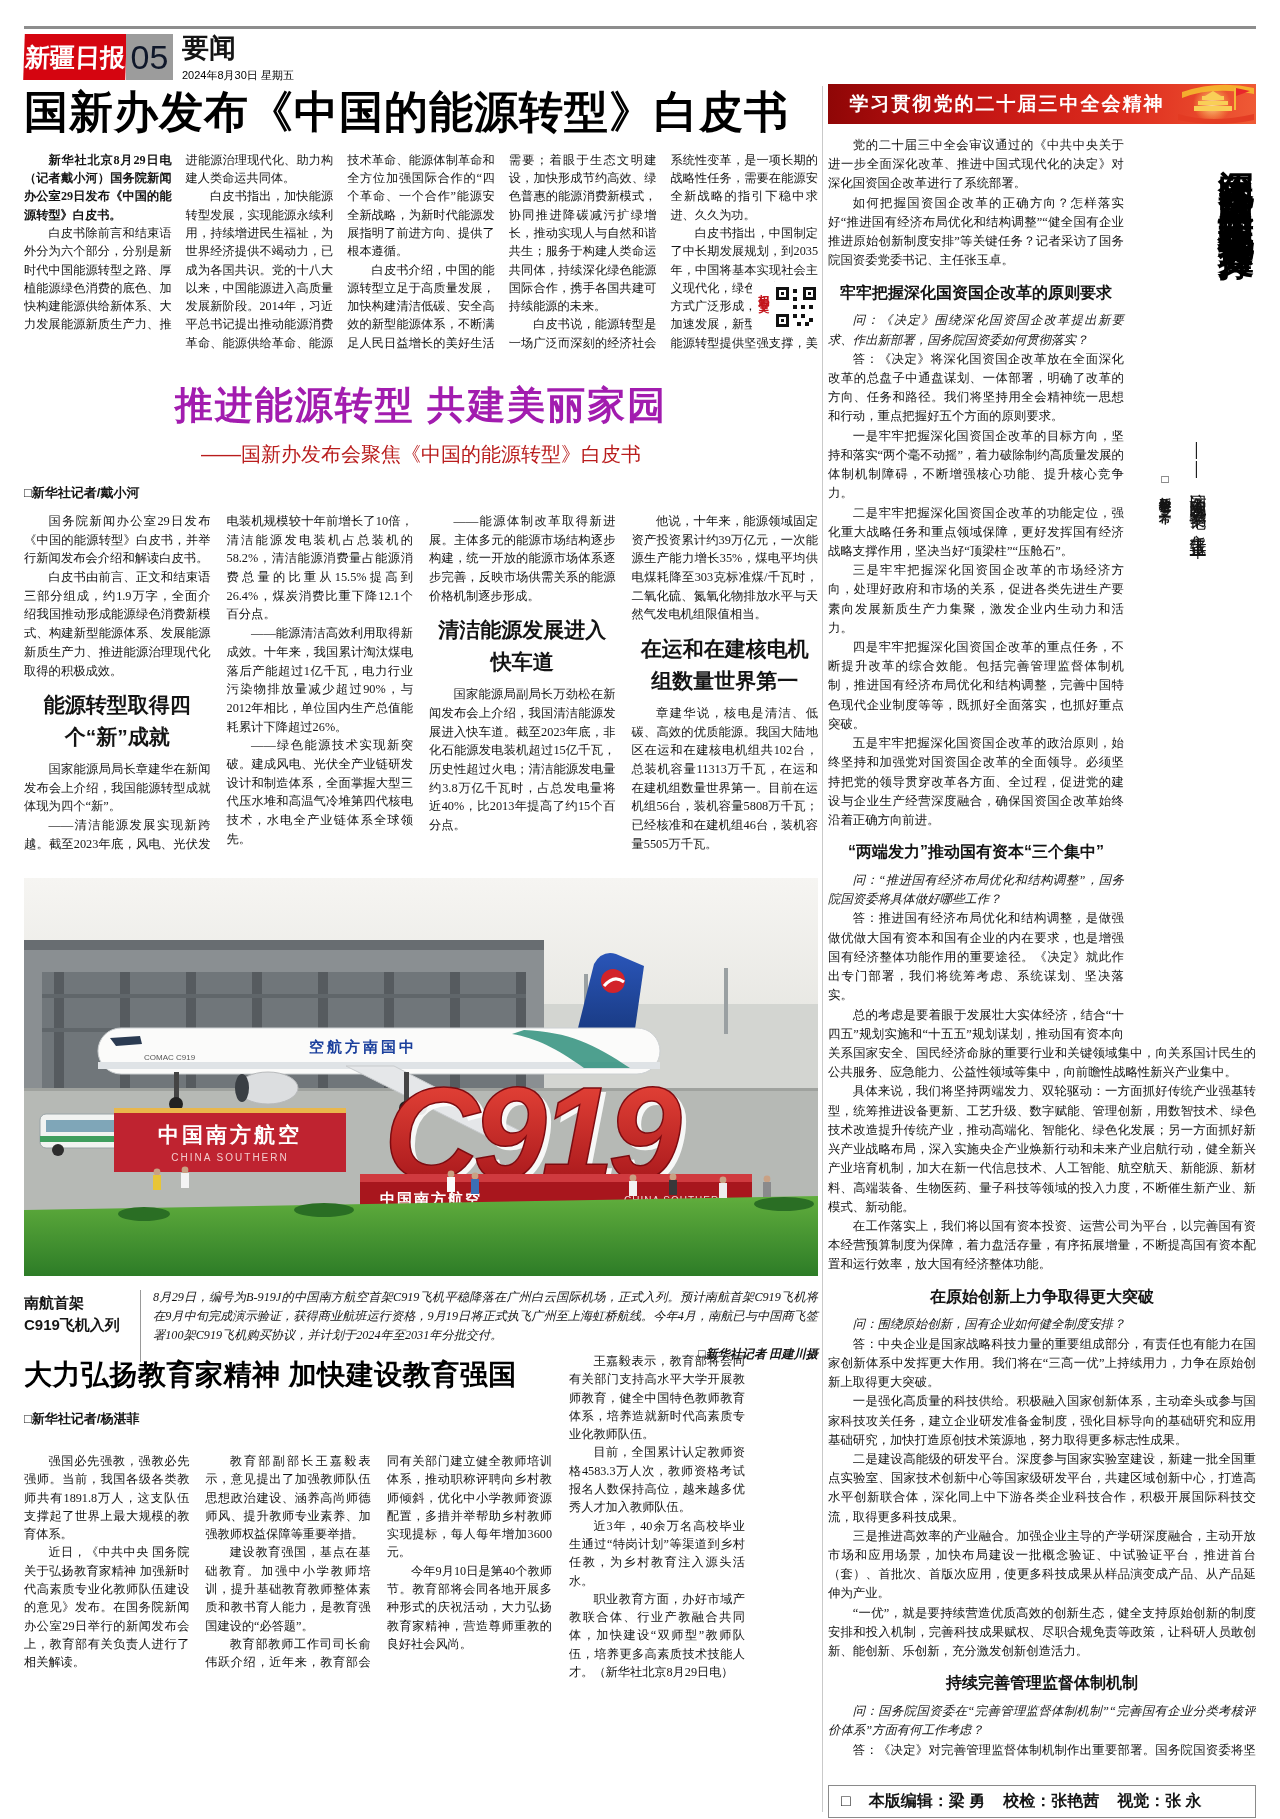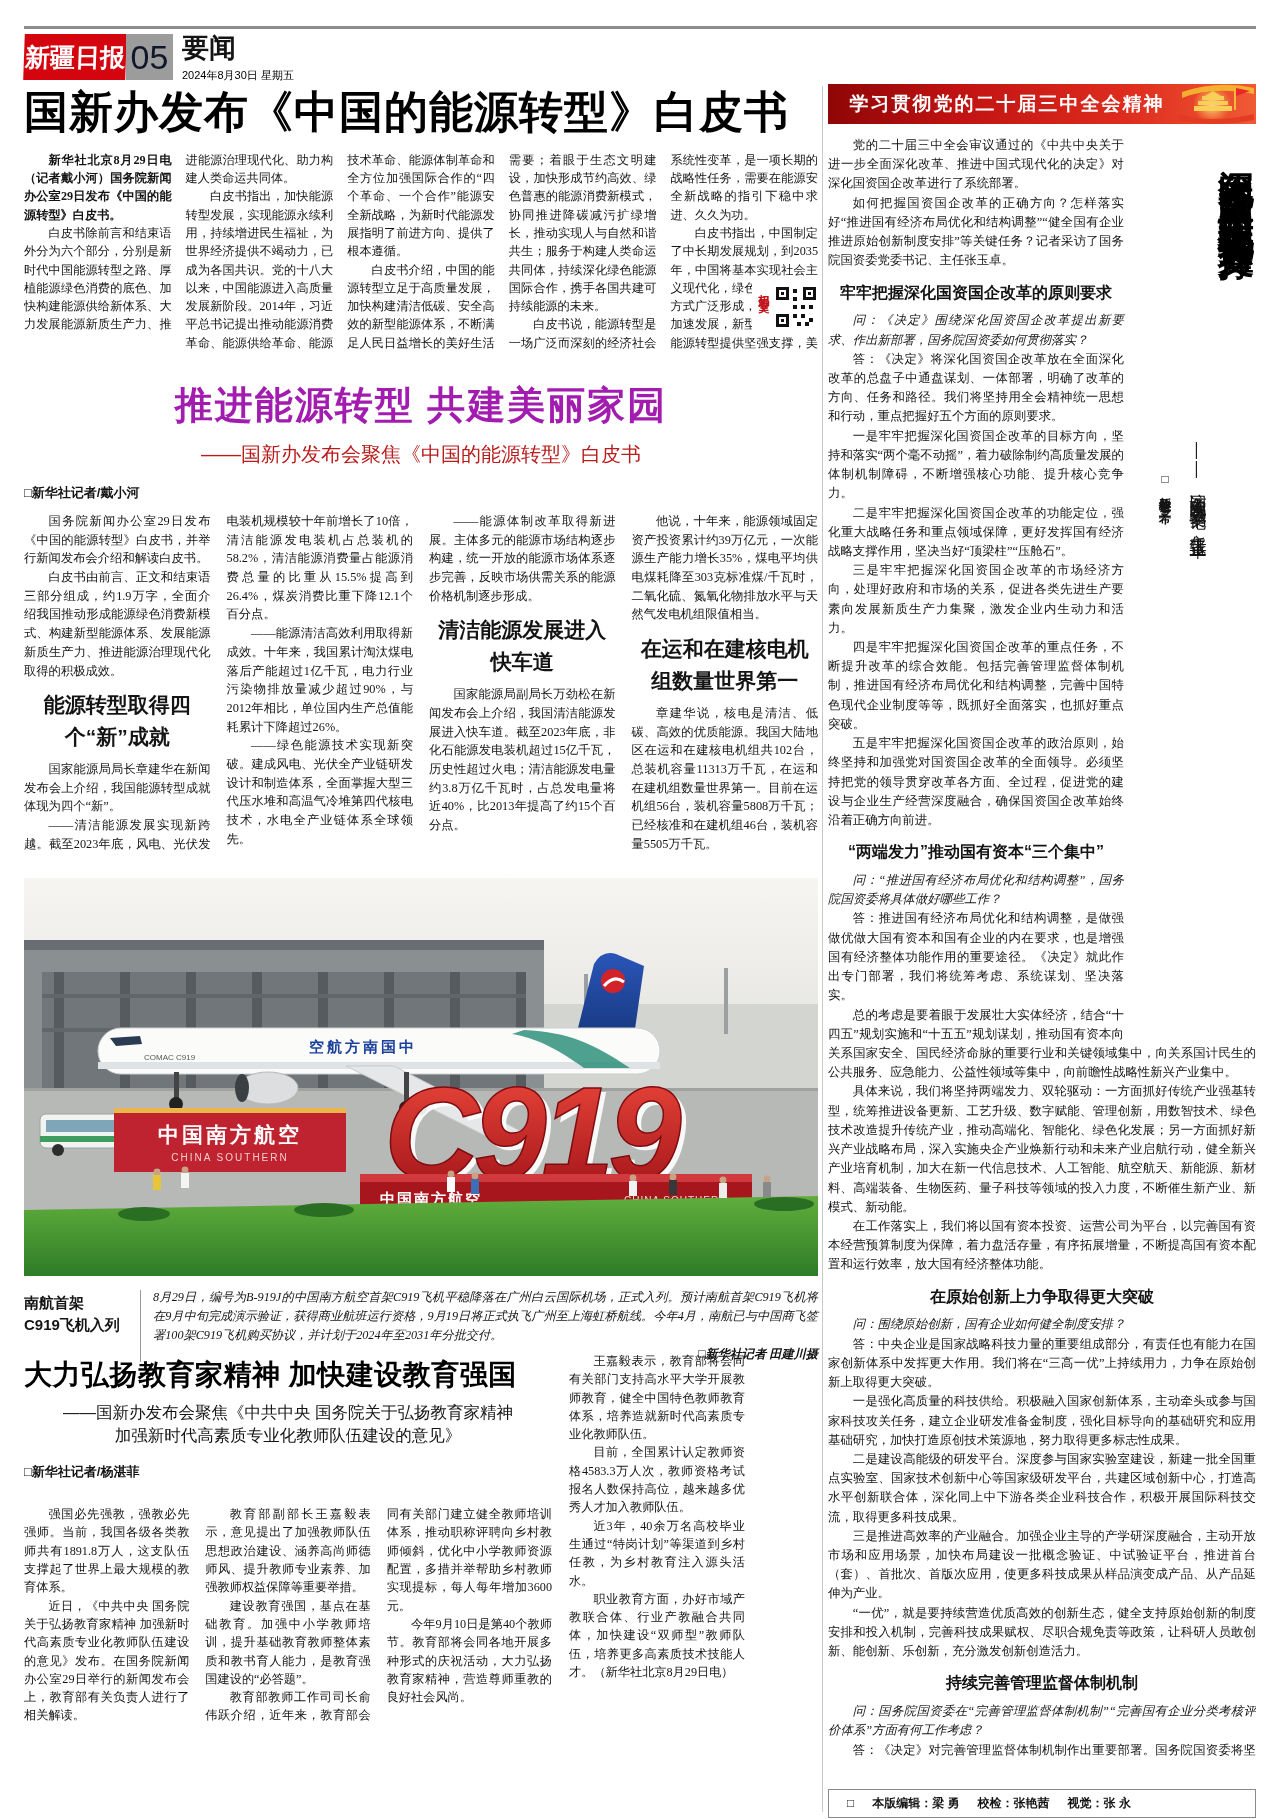--- a/index.html
+++ b/index.html
@@ -66,21 +66,21 @@
   .flowtext{margin-top:12px;height:1624px;overflow:hidden;font-size:12.4px;line-height:1.55;text-align:justify;}
   .vstrip{float:right;width:118px;height:876px;margin:6px 0 10px 14px;writing-mode:vertical-rl;
           display:flex;flex-direction:column;}
   .vh{font-size:36px;font-weight:900;letter-spacing:3px;line-height:1.1;color:#000;
       font-family:"Liberation Sans","DejaVu Sans",sans-serif;margin-left:6px;}
   .vsub{font-size:17px;padding-top:300px;letter-spacing:2px;font-family:"Liberation Sans",sans-serif;margin-left:10px;}
   .vby{font-size:12px;font-weight:bold;padding-top:330px;letter-spacing:1px;font-family:"Liberation Sans",sans-serif;}
   .q{font-style:italic;margin:4px 0;}
   .flowtext .inhead{font-size:16px;margin:10px 0 6px;}
   .editors{position:absolute;left:0;bottom:0;width:100%;box-sizing:border-box;border:1px solid #8a8a8a;
-           padding:5px 18px;font-size:12px;font-weight:bold;font-family:"Liberation Sans",sans-serif;}
+           padding:5px 12px;font-size:16px;font-weight:bold;font-family:"Liberation Sans",sans-serif;}
   .editors span{margin-right:18px;}
   .vdivider{position:absolute;left:822px;top:86px;width:1px;height:1726px;background:#c9c9c9;}
 </style>
 </head>
 <body>
 
 <div id="page">
   <div class="toprule"></div>
 
   <header id="masthead">
@@ -298,24 +298,20 @@
     <div class="cap-rule"></div>
     <p class="cap-text">
       <span>8月29日，编号为B-919J的中国南方航空首架C919飞机平稳降落在广州白云国际机场，正式入列。预计南航首架C919飞机将在9月中旬完成演示验证，获得商业航班运行资格，9月19日将正式执飞广州至上海虹桥航线。今年4月，南航已与中国商飞签署100架C919飞机购买协议，并计划于2024年至2031年分批交付。</span>
       <span class="cap-credit">□新华社记者 田建川摄</span>
     </p>
   </div>
 
   <section id="a3">
     <div class="a3-left">
       <h2>大力弘扬教育家精神 加快建设教育强国</h2>
-      <div class="a3-sub">
-        <div>——国新办发布会聚焦《中共中央 国务院关于弘扬教育家精神</div>
-        <div>加强新时代高素质专业化教师队伍建设的意见》</div>
-      </div>
       <div class="byline">□新华社记者/杨湛菲</div>
       <div class="a3-body">
         <p>强国必先强教，强教必先强师。当前，我国各级各类教师共有1891.8万人，这支队伍支撑起了世界上最大规模的教育体系。</p>
         <p>近日，《中共中央 国务院关于弘扬教育家精神 加强新时代高素质专业化教师队伍建设的意见》发布。在国务院新闻办公室29日举行的新闻发布会上，教育部有关负责人进行了相关解读。</p>
         <p>教育部副部长王嘉毅表示，意见提出了加强教师队伍思想政治建设、涵养高尚师德师风、提升教师专业素养、加强教师权益保障等重要举措。</p>
         <p>建设教育强国，基点在基础教育。加强中小学教师培训，提升基础教育教师整体素质和教书育人能力，是教育强国建设的“必答题”。</p>
         <p>教育部教师工作司司长俞伟跃介绍，近年来，教育部会同有关部门建立健全教师培训体系，推动职称评聘向乡村教师倾斜，优化中小学教师资源配置，多措并举帮助乡村教师实现提标，每人每年增加3600元。</p>
         <p>今年9月10日是第40个教师节。教育部将会同各地开展多种形式的庆祝活动，大力弘扬教育家精神，营造尊师重教的良好社会风尚。</p>
       </div>
     </div>

